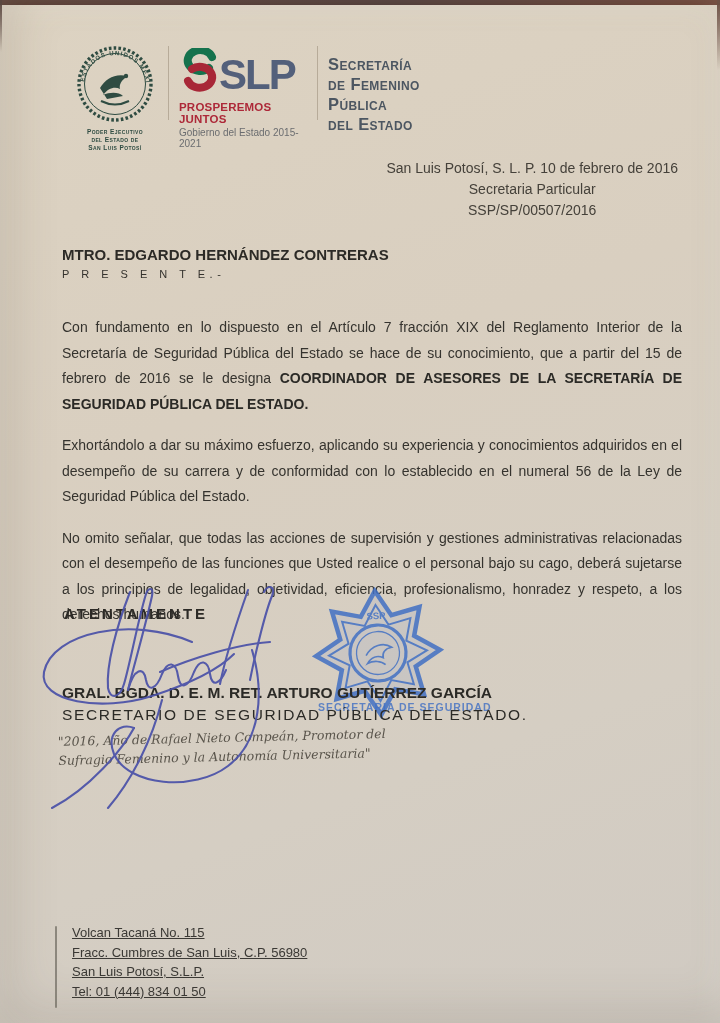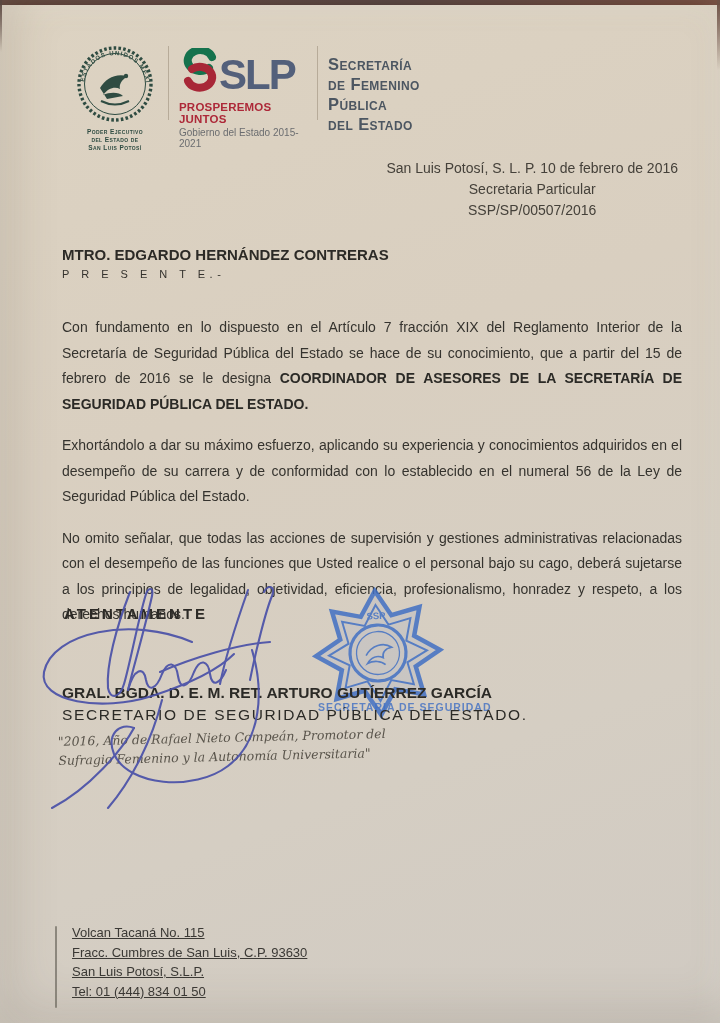--- a/index.html
+++ b/index.html
@@ -165,19 +165,19 @@
   <div class="signer-title">SECRETARIO DE SEGURIDAD PÚBLICA DEL ESTADO.</div>
 
   <div class="motto">
     <div>"2016, Año de Rafael Nieto Compeán, Promotor del</div>
     <div>Sufragio Femenino y la Autonomía Universitaria"</div>
   </div>
 
   <div class="footer-rule"></div>
   <div class="footer">
     <div>Volcan Tacaná No. 115</div>
-    <div>Fracc. Cumbres de San Luis, C.P. 93630</div>
+    <div>Fracc. Cumbres de San Luis, C.P. 56980</div>
     <div>San Luis Potosí, S.L.P.</div>
     <div>Tel: 01 (444) 834 01 50</div>
   </div>
 
   <div class="vignette"></div>
 </div>
 
 </body></html>

